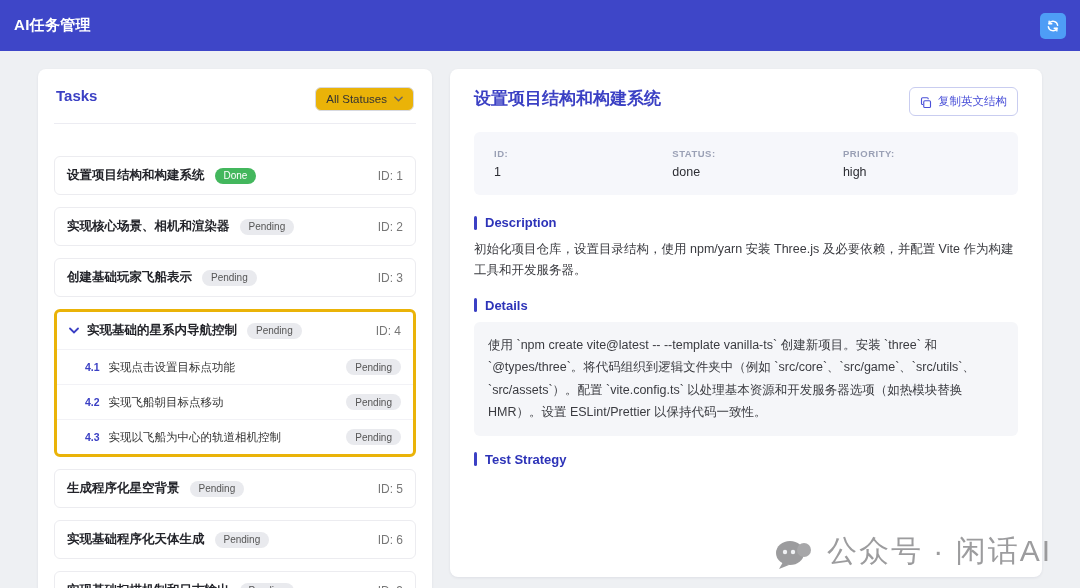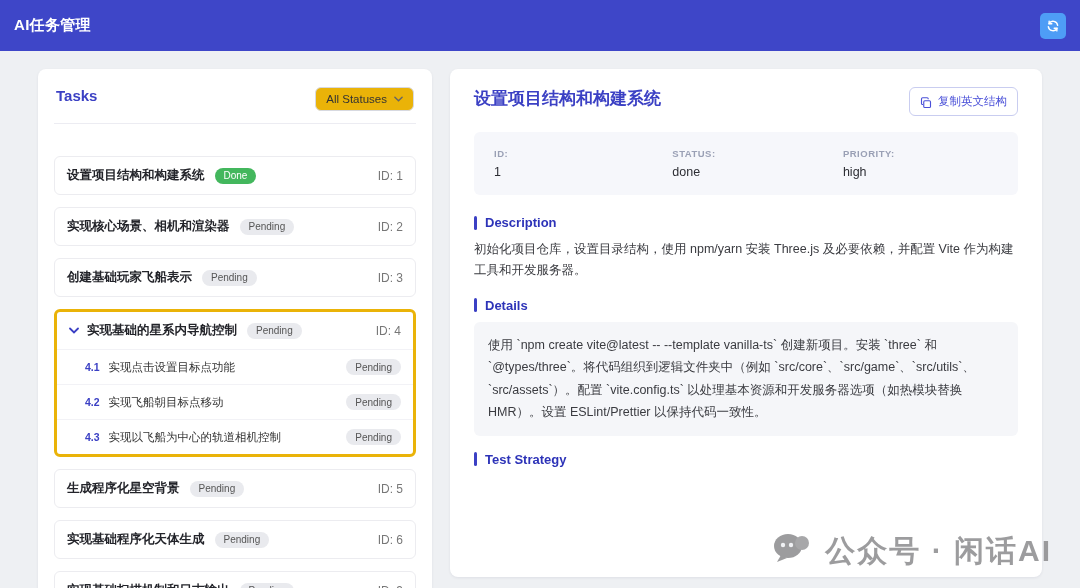--- a/index.html
+++ b/index.html
@@ -40,21 +40,21 @@
   .copy-btn{display:flex;gap:6px;align-items:flex-end;border:1px solid #c9cdf0;background:#fff;color:#4a50d8;font-size:11.5px;border-radius:6px;padding:6px 10px;cursor:pointer;white-space:nowrap}
   .meta-box{background:#f6f7fb;border-radius:6px;padding:16px 20px;display:grid;grid-template-columns:1.15fr 1.1fr 1fr;row-gap:28px;margin-bottom:18px}
   .meta-label{font-size:9.5px;font-weight:bold;color:#9aa0b5;letter-spacing:.5px;margin-bottom:6px}
   .meta-value{font-size:12.5px;color:#2c2d33}
   .section-heading{display:flex;align-items:center;gap:8px;margin:2px 0 9px;color:#2d33b8;font-size:13px;font-weight:bold}
   .section-heading::before{content:"";width:3px;height:14px;background:#3b40c4;border-radius:2px;flex:none}
   .section-text{font-size:12.5px;color:#3a3b40;line-height:1.7;margin-bottom:14px}
   .section-box{background:#f5f6f9;border-radius:6px;padding:12px 14px;font-size:12.5px;color:#3a3b40;line-height:1.8;margin-bottom:14px}
 
   
-  .watermark{position:absolute;right:28px;bottom:16px;display:flex;align-items:flex-start;gap:12px;color:#8f8f91;opacity:.88;font-size:30px;font-weight:bold;z-index:10;pointer-events:none;letter-spacing:2px}
+  .watermark{position:absolute;right:28px;bottom:16px;display:flex;align-items:flex-end;gap:12px;color:#8f8f91;opacity:.88;font-size:30px;font-weight:normal;z-index:10;pointer-events:none;letter-spacing:2px}
 </style>
 </head>
 <body>
 
 <header class="header">
   <h1>AI任务管理</h1>
   <button class="refresh-btn">
     <span style="display:flex">
       <svg width="14" height="14" viewBox="0 0 24 24" fill="none" stroke="#fff" stroke-width="2.4" stroke-linecap="round">
         <path d="M20 11a8 8 0 0 0-14.9-3"></path>

